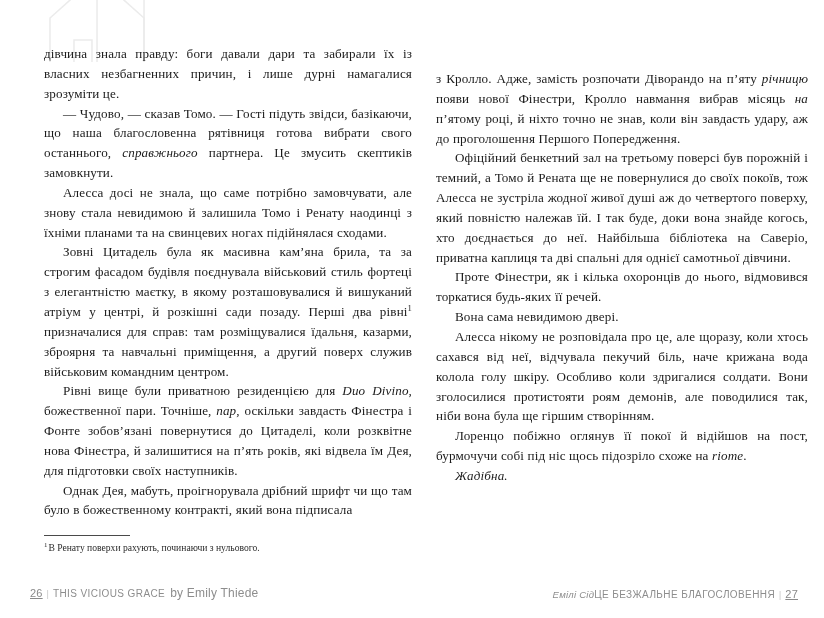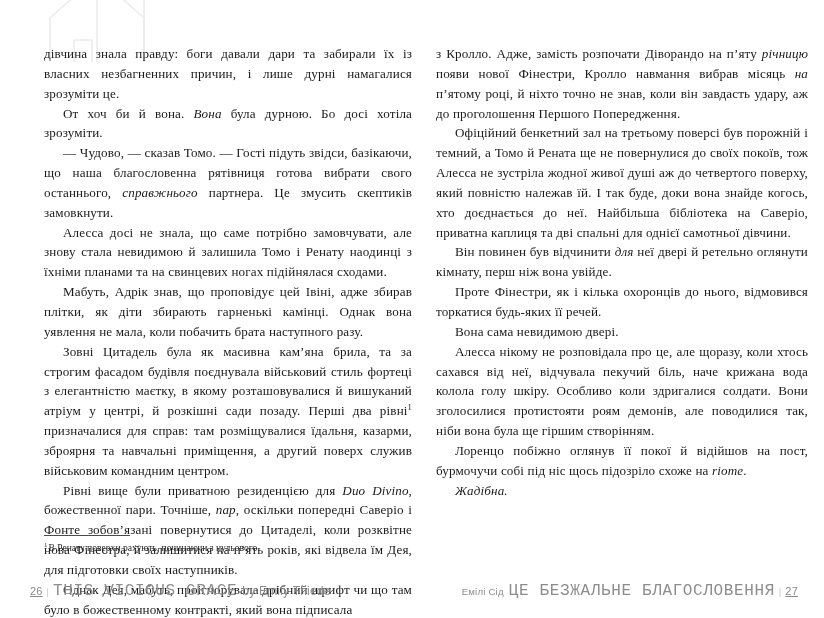--- a/index.html
+++ b/index.html
@@ -55,20 +55,21 @@
   .col.right {
     padding: 44px 24px 0 24px;
   }
 
   .col-inner {
     width: 368px;
     position: relative;
   }
   .col.right .col-inner {
     width: 372px;
+    margin-top: 25px;
   }
 
   p.para {
     margin: 0;
     text-indent: 1.45em;
     text-align: justify;
     font-size: 13.1px;
     line-height: 19.85px;
     letter-spacing: 0.01em;
     -webkit-hyphens: none;
@@ -135,38 +136,38 @@
     font-family: "Liberation Sans", "DejaVu Sans", sans-serif;
     font-size: 11px;
     color: #8a8a8a;
     text-decoration: underline;
   }
   .footer .sep {
     color: #b0b0b0;
     margin: 0 4px;
   }
   .footer .title {
-    font-family: Liberation Mono, monospace;
+    font-family: Liberation Sans, sans-serif;
     font-variant: small-caps;
     text-transform: uppercase;
-    font-size: 16px;
+    font-size: 10px;
     letter-spacing: 0.04em;
     color: #8d8d8d;
   }
   .footer .byline {
     font-family: "Liberation Sans", "DejaVu Sans", sans-serif;
     font-size: 12px;
     color: #8d8d8d;
     margin-left: 5px;
   }
   .footer .author-ua {
     font-family: "Liberation Sans", "DejaVu Sans", sans-serif;
     font-size: 9.6px;
     color: #8d8d8d;
-    margin-right: 5px;
+    font-style: italic;
   }
 </style>
 </head>
 <body>
 
 <div class="page">
 
   <svg class="watermark" viewBox="0 0 106 108" xmlns="http://www.w3.org/2000/svg" aria-hidden="true">
     <g fill="none" stroke="#dcdcdc" stroke-width="1.6">
       <path d="M6 108 V64 L53 22 L100 64 V108"></path>
@@ -176,31 +177,29 @@
     </g>
   </svg>
 
   <div class="spread">
 
     <div class="col left">
       <div class="col-inner">
 
         <p class="para noindent"><span>дівчина знала правду: боги давали дари та забирали їх із власних незбагненних причин, і лише дурні намагалися зрозуміти це.</span></p>
 
-        <p class="para"><span>От хоч би й вона. </span><em>Вона</em><span> була дурною. Бо досі хотіла зрозуміти.</span></p>
 
         <p class="para"><span>— Чудово, — сказав Томо. — Гості підуть звідси, базікаючи, що наша благословенна рятівниця готова вибрати свого останнього, </span><em>справжнього</em><span> партнера. Це змусить скептиків замовкнути.</span></p>
 
         <p class="para"><span>Алесса досі не знала, що саме потрібно замовчувати, але знову стала невидимою й залишила Томо і Ренату наодинці з їхніми планами та на свинцевих ногах підійнялася сходами.</span></p>
 
-        <p class="para"><span>Мабуть, Адрік знав, що проповідує цей Івіні, адже збирав плітки, як діти збирають гарненькі камінці. Однак вона уявлення не мала, коли побачить брата наступного разу.</span></p>
 
         <p class="para"><span>Зовні Цитадель була як масивна кам’яна брила, та за строгим фасадом будівля поєднувала військовий стиль фортеці з елегантністю маєтку, в якому розташовувалися й вишуканий атріум у центрі, й розкішні сади позаду. Перші два рівні</span><sup class="fnref">1</sup><span> призначалися для справ: там розміщувалися їдальня, казарми, зброярня та навчальні приміщення, а другий поверх служив військовим командним центром.</span></p>
 
-        <p class="para"><span>Рівні вище були приватною резиденцією для </span><em>Duo Divino</em><span>, божественної пари. Точніше, </span><em>пар</em><span>, оскільки попередні Саверіо і Фонте зобов’язані повернутися до Цитаделі, коли розквітне нова Фінестра, й залишитися на п’ять років, які відвела їм Дея, для підготовки своїх наступників.</span></p>
+        <p class="para"><span>Рівні вище були приватною резиденцією для </span><em>Duo Divino</em><span>, божественної пари. Точніше, </span><em>пар</em><span>, оскільки завдасть Фінестра і Фонте зобов’язані повернутися до Цитаделі, коли розквітне нова Фінестра, й залишитися на п’ять років, які відвела їм Дея, для підготовки своїх наступників.</span></p>
 
         <p class="para"><span>Однак Дея, мабуть, проігнорувала дрібний шрифт чи що там було в божественному контракті, який вона підписала</span></p>
 
       </div>
 
       <div class="footnote-wrap">
         <div class="footnote-rule"></div>
         <p class="footnote-text"><sup>1</sup><span>В Ренату поверхи рахують, починаючи з нульового.</span></p>
       </div>
 
@@ -211,21 +210,20 @@
 
     <div class="col right">
       <div class="col-inner">
 
         <p class="para noindent"><span>з Кролло. Адже, замість розпочати Діворандо на п’яту </span><em>річницю</em><span> появи нової Фінестри, Кролло навмання вибрав місяць </span><em>на</em><span> п’ятому році, й ніхто точно не знав, коли він завдасть удару, аж до проголошення Першого Попередження.</span></p>
 
 
         <p class="para"><span>Офіційний бенкетний зал на третьому поверсі був порожній і темний, а Томо й Рената ще не повернулися до своїх покоїв, тож Алесса не зустріла жодної живої душі аж до четвертого поверху, який повністю належав їй. І так буде, доки вона знайде когось, хто доєднається до неї. Найбільша бібліотека на Саверіо, приватна каплиця та дві спальні для однієї самотньої дівчини.</span></p>
 
 
-        <p class="para"><span>Він повинен був відчинити </span><em>для</em><span> неї двері й ретельно оглянути кімнату, перш ніж вона увійде.</span></p>
 
         <p class="para"><span>Проте Фінестри, як і кілька охоронців до нього, відмовився торкатися будь-яких її речей.</span></p>
 
         <p class="para"><span>Вона сама невидимою двері.</span></p>
 
         <p class="para"><span>Алесса нікому не розповідала про це, але щоразу, коли хтось сахався від неї, відчувала пекучий біль, наче крижана вода колола голу шкіру. Особливо коли здригалися солдати. Вони зголосилися протистояти роям демонів, але поводилися так, ніби вона була ще гіршим створінням.</span></p>
 
         <p class="para"><span>Лоренцо побіжно оглянув її покої й відійшов на пост, бурмочучи собі під ніс щось підозріло схоже на </span><em>riome</em><span>.</span></p>
 
         <p class="para"><em>Жадібна.</em></p>

